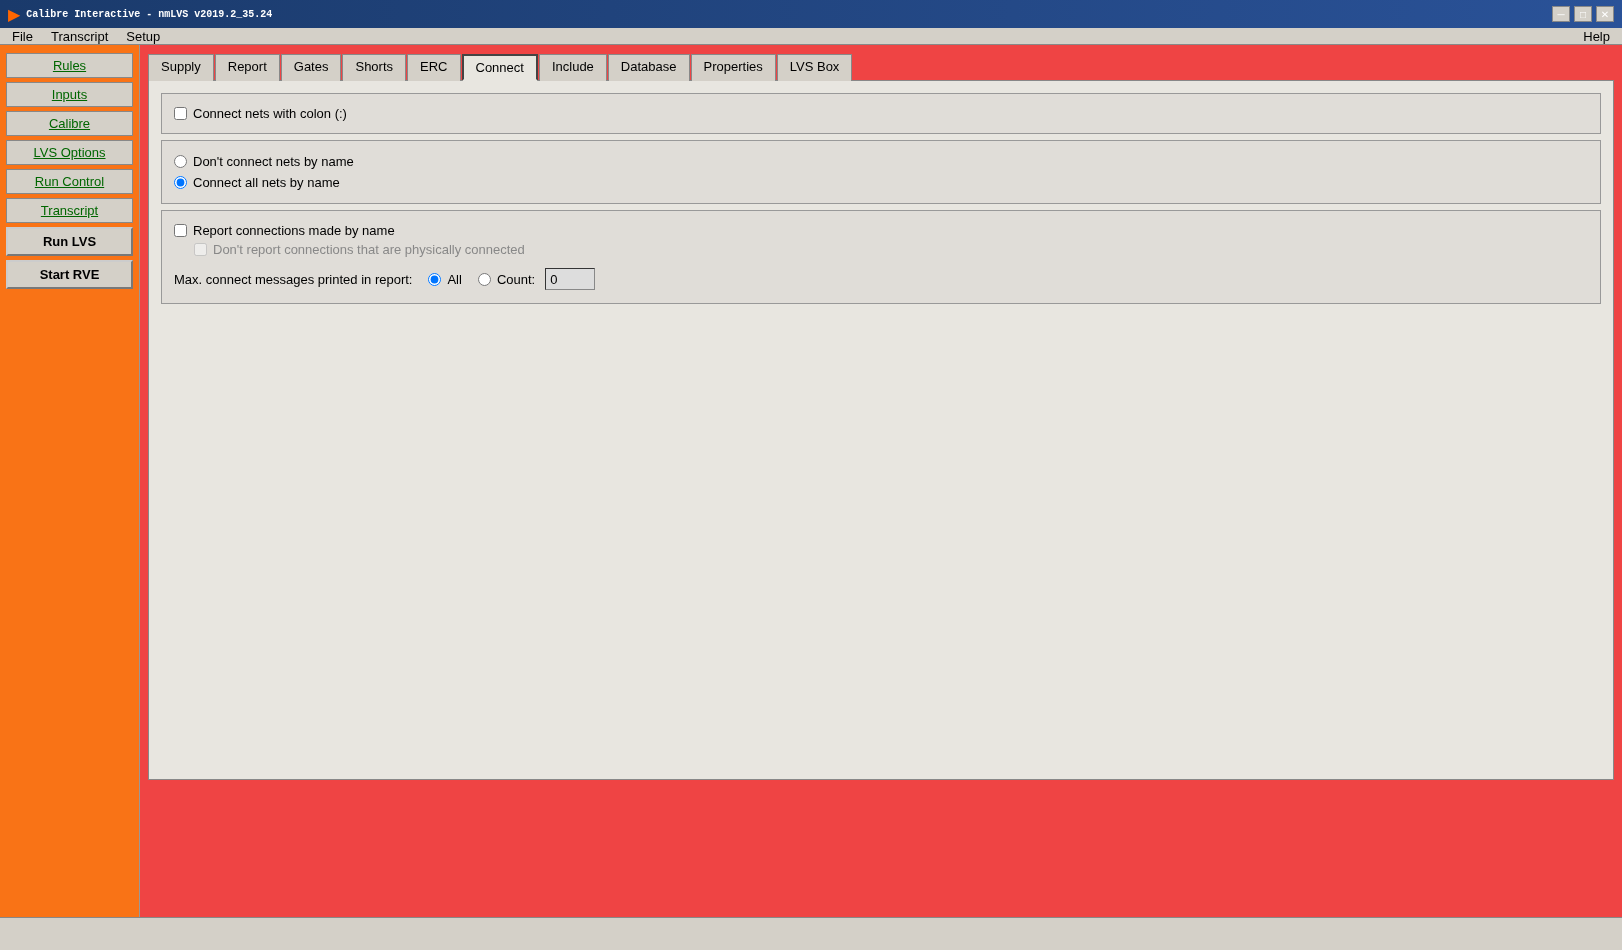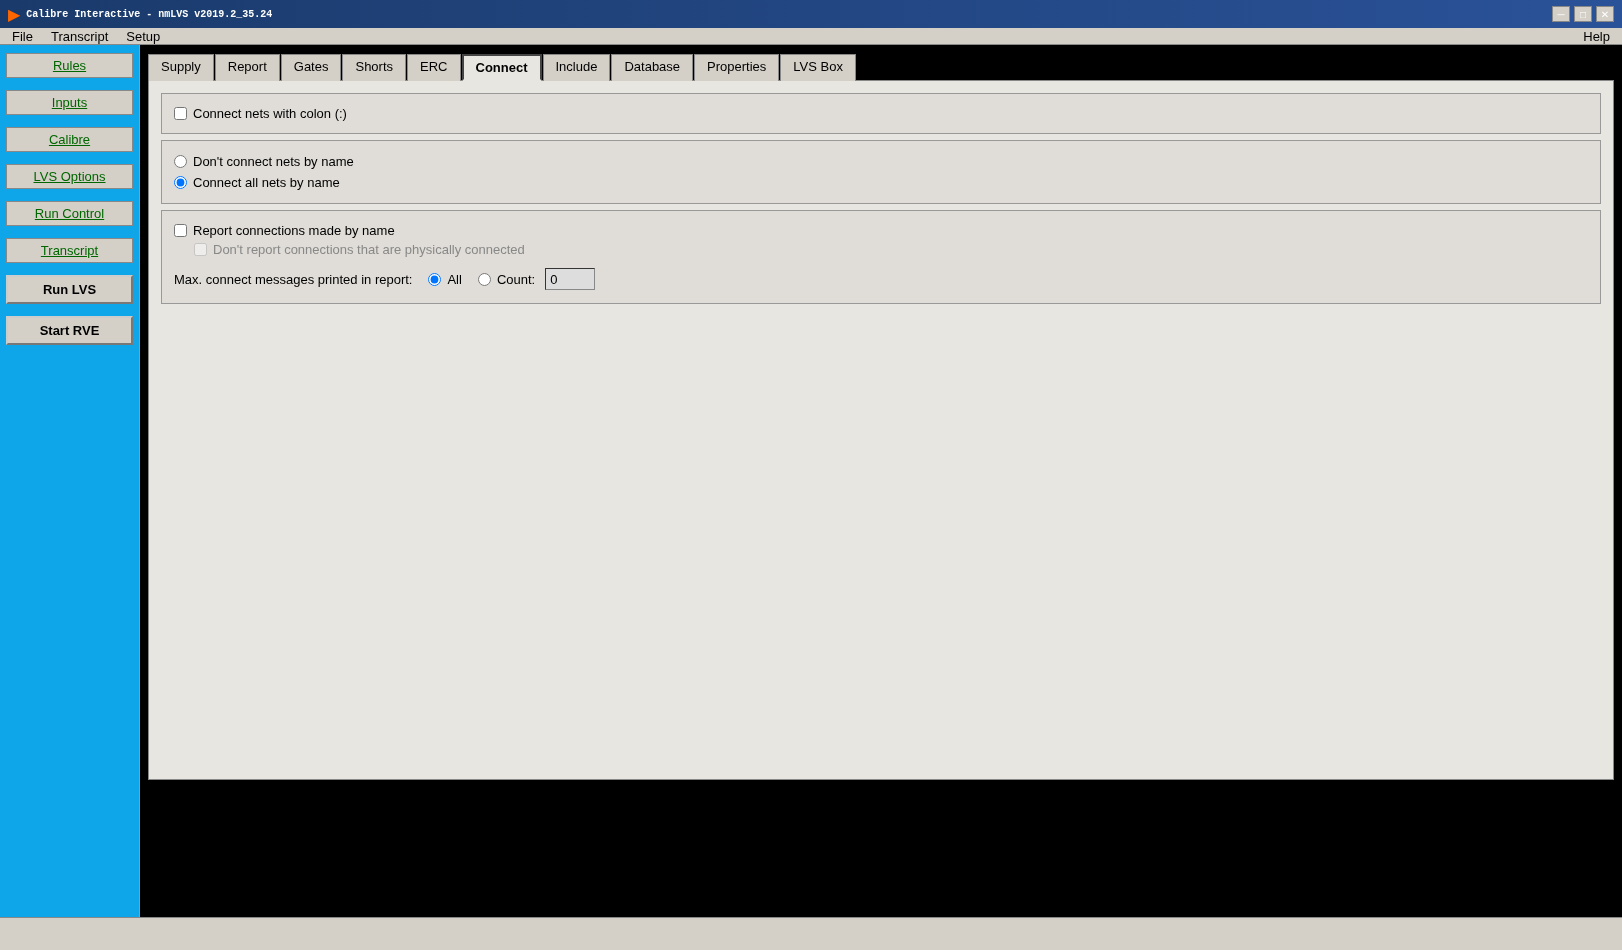--- a/index.html
+++ b/index.html
@@ -75,26 +75,26 @@
 
     
     .main-layout {
       display: flex;
       height: calc(950px - 28px - 26px - 24px);
     }
 
     
     .sidebar {
       width: 140px;
-      background: #0ea5e9;
+      background: #f97316;
       border-right: 1px solid #999;
       padding: 8px 6px;
       display: flex;
       flex-direction: column;
-      gap: 12px;
+      gap: 4px;
     }
     .sidebar-btn {
       background: #d4d0c8;
       border: 1px solid #888;
       padding: 4px 8px;
       text-align: center;
       cursor: pointer;
       font-size: 13px;
       color: #006600;
       text-decoration: underline;
@@ -108,21 +108,21 @@
       font-size: 13px;
       color: #000;
       margin-top: 0;
       font-weight: bold;
     }
 
     
     .content-area {
       flex: 1;
       padding: 8px;
-      background: #000000;
+      background: #ef4444;
     }
 
     
     .tabs {
       display: flex;
       gap: 0;
       margin-bottom: 0;
     }
     .tab {
       padding: 4px 12px;
@@ -132,21 +132,21 @@
       cursor: pointer;
       font-size: 13px;
       margin-right: 1px;
       position: relative;
       top: 1px;
     }
     .tab.active {
       background: #e8e6e0;
       border: 2px solid #444;
       border-bottom: 2px solid #e8e6e0;
-      font-weight: bold;
+      font-weight: normal;
       z-index: 2;
     }
 
     
     .tab-panel {
       background: #e8e6e0;
       border: 1px solid #888;
       padding: 12px;
       min-height: 700px;
     }

